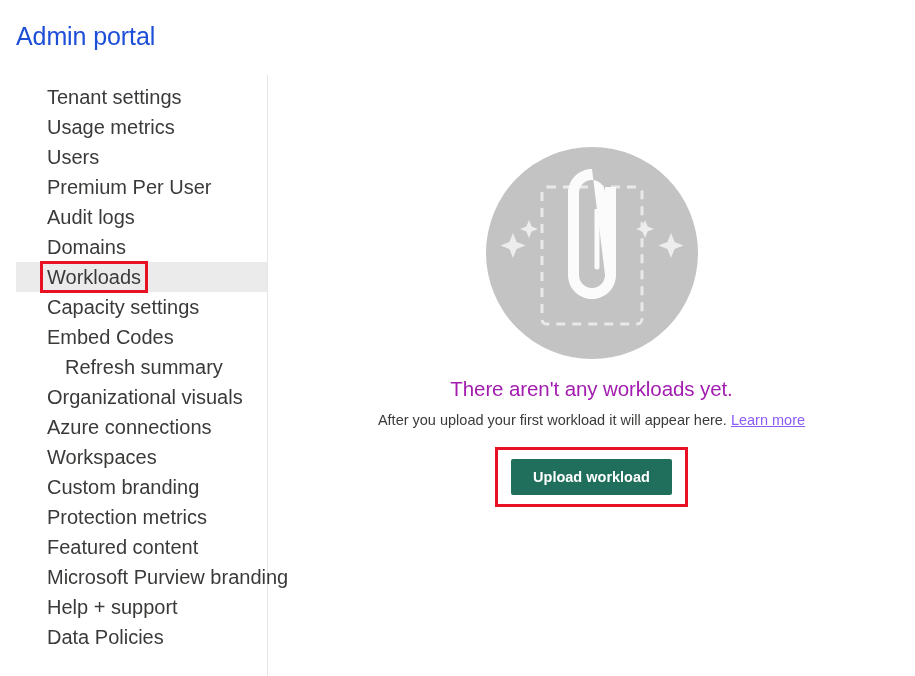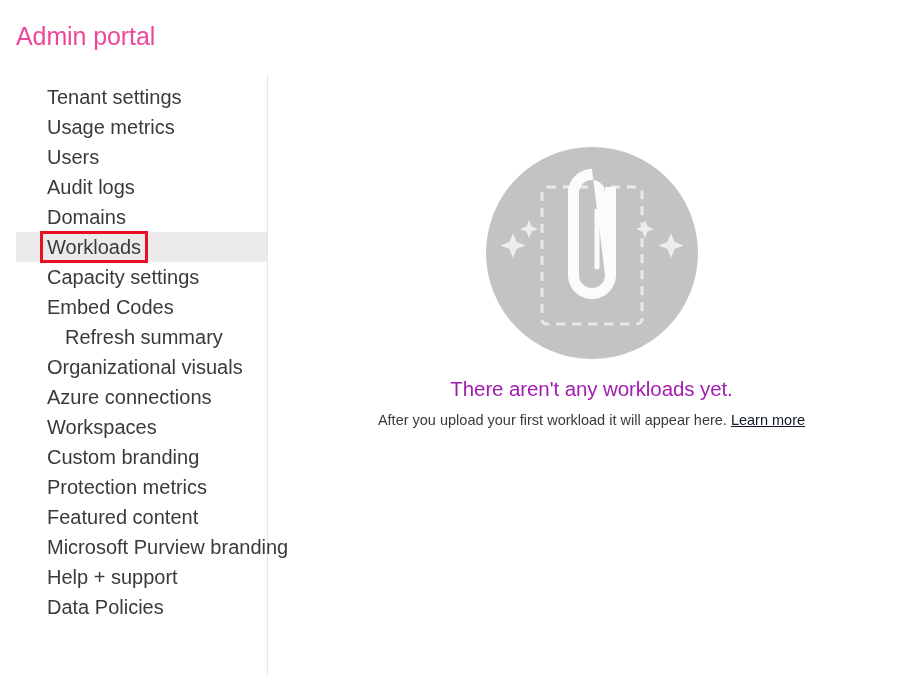--- a/index.html
+++ b/index.html
@@ -16,21 +16,21 @@
     position: relative;
   }
 
   
   .page-title {
     position: absolute;
     left: 16px;
     top: 22px;
     font-size: 25px;
     font-weight: 400;
-    color: #ec4899;
+    color: #1d4ed8;
     letter-spacing: -0.1px;
     white-space: nowrap;
   }
 
   
   .layout {
     position: absolute;
     left: 0;
     top: 75px;
     width: 915px;
@@ -114,21 +114,21 @@
     font-weight: 400;
     color: #a21caf;
     letter-spacing: -0.1px;
   }
   .empty-sub {
     margin-top: 11px;
     font-size: 14.5px;
     color: #3b3a39;
   }
   .empty-sub a {
-    color: #0f172a;
+    color: #8b5cf6;
     text-decoration: underline;
   }
 
   
   .btn-wrap {
     display: inline-block;
     position: relative;
     margin-top: 22px;
     padding: 9px 13px;
     outline: 3px solid #e81123;
@@ -151,20 +151,21 @@
 <body>
 
 <div class="page-title">Admin portal</div>
 
 <div class="layout">
 
   <nav class="sidebar" id="sidebar">
       <div class="nav-item"><span class="nav-label-box">Tenant settings</span></div>
       <div class="nav-item"><span class="nav-label-box">Usage metrics</span></div>
       <div class="nav-item"><span class="nav-label-box">Users</span></div>
+      <div class="nav-item"><span class="nav-label-box">Premium Per User</span></div>
       <div class="nav-item"><span class="nav-label-box">Audit logs</span></div>
       <div class="nav-item"><span class="nav-label-box">Domains</span></div>
       <div class="nav-item selected annotated"><span class="nav-label-box">Workloads</span></div>
       <div class="nav-item"><span class="nav-label-box">Capacity settings</span></div>
       <div class="nav-item"><span class="nav-label-box">Embed Codes</span></div>
       <div class="nav-item sub"><span class="nav-label-box">Refresh summary</span></div>
       <div class="nav-item"><span class="nav-label-box">Organizational visuals</span></div>
       <div class="nav-item"><span class="nav-label-box">Azure connections</span></div>
       <div class="nav-item"><span class="nav-label-box">Workspaces</span></div>
       <div class="nav-item"><span class="nav-label-box">Custom branding</span></div>
@@ -217,16 +218,19 @@
         </svg>
       </div>
 
       <div class="empty-heading">There aren't any workloads yet.</div>
 
       <div class="empty-sub">
         <span>After you upload your first workload it will appear here.</span>
         <a href="#">Learn more</a>
       </div>
 
+      <div class="btn-wrap">
+        <button class="upload-btn">Upload workload</button>
+      </div>
 
     </div>
   </main>
 </div>
 
 </body></html>

